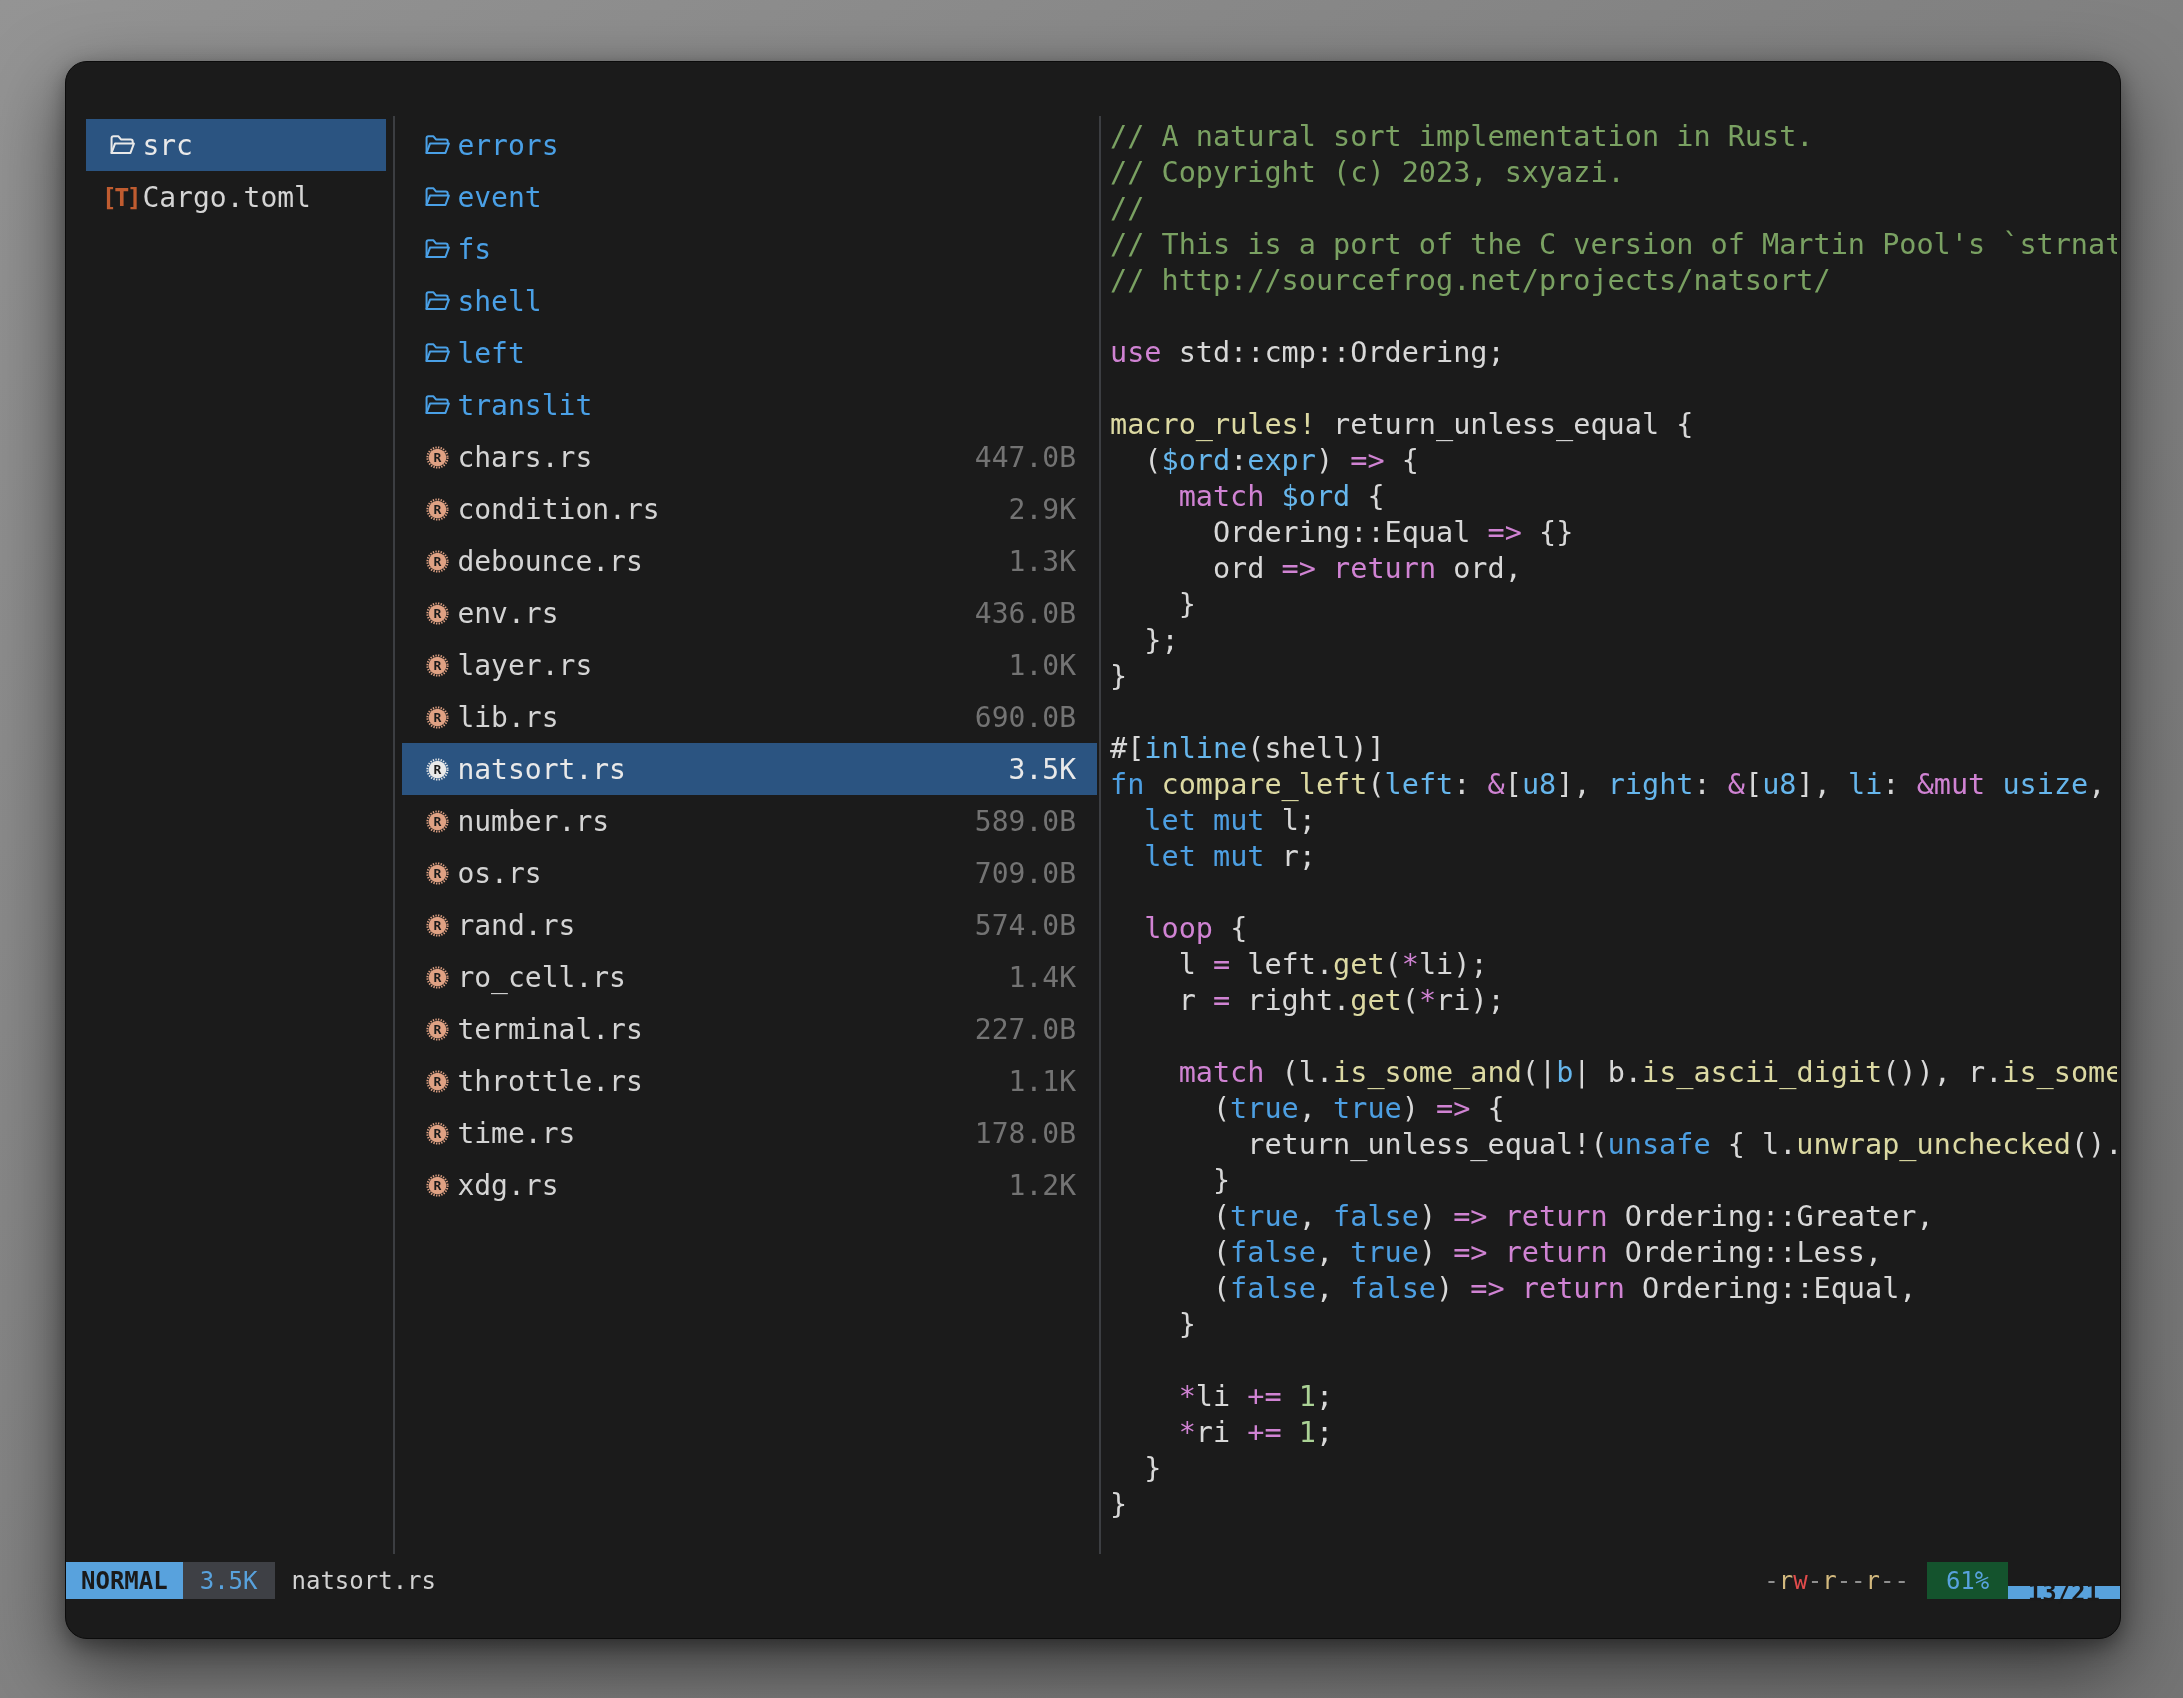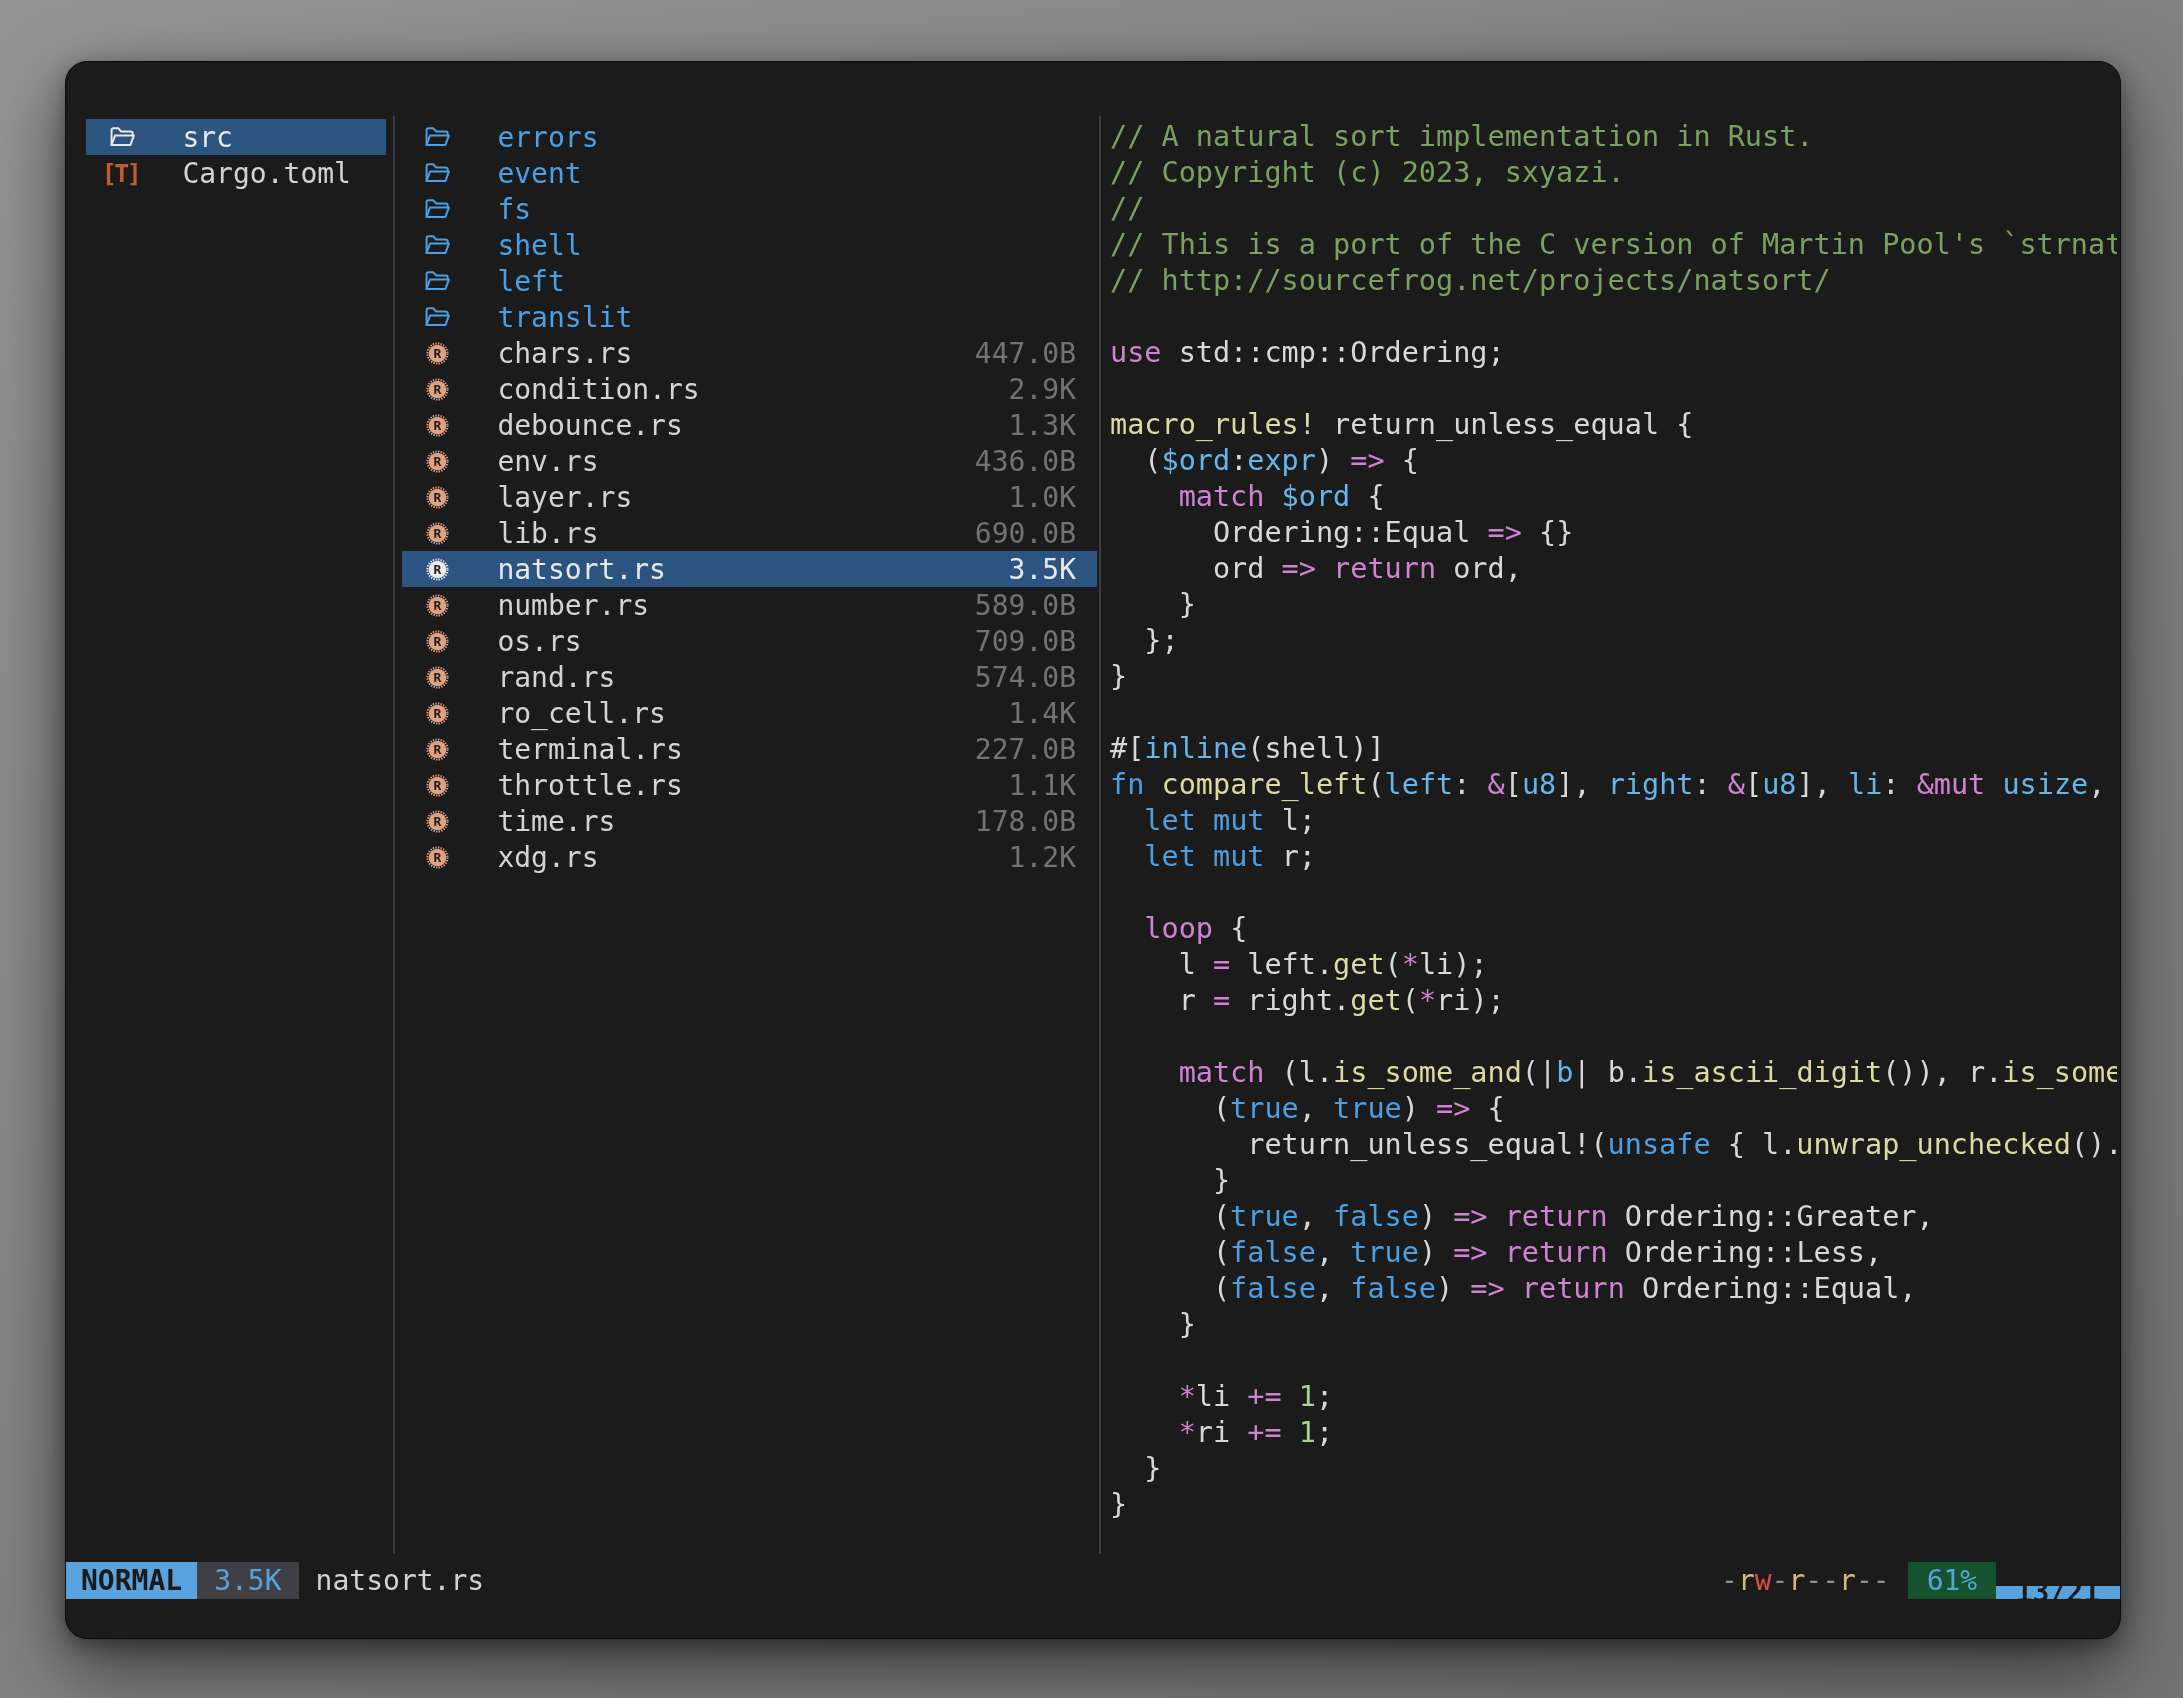--- a/index.html
+++ b/index.html
@@ -10,21 +10,21 @@
   .window{
     position:absolute;left:65px;top:61px;width:2054px;height:1576px;
     background:#1b1b1b;border:1.7px solid #0b0b0b;border-radius:22px;
     box-shadow:0 28.5px 76px rgba(0,0,0,.55),0 6.7px 20px rgba(0,0,0,.35);
     overflow:hidden;
   }
   
   .rows{position:absolute;top:57px;font-size:28px;}
   .rows-parent{left:0;width:327px;}
   .rows-current{left:336px;width:695px;}
-  .row{height:36px;display:flex;align-items:center;color:#d4d4d4;gap:40px;}
+  .row{height:52px;display:flex;align-items:center;color:#d4d4d4;}
   .rows-parent .row{margin-left:20px;width:300px;padding-left:22px;box-sizing:border-box;}
   .rows-current .row{padding:0 21px;}
   .row.sel{background:#2b5481;}
   .row.folder .ico,.row.folder .fname{color:#4aa0e6;}
   .row.file .ico{color:#dfa183;}
   .row.sel .ico,.row.sel .fname,.row.sel .fsize{color:#e9e9e9 !important;}
   .ico{width:28.5px;height:28.5px;display:inline-flex;align-items:center;justify-content:center;margin-right:5.9px;flex:none;}
   .ico svg{width:100%;height:100%;display:block;}
   .rsvg{width:25px !important;height:25px !important;margin:1.7px;}
   .toml-glyph{font-size:25px;font-weight:bold;color:#c05c30;letter-spacing:-2.5px;transform:translateX(-1.7px);}
@@ -44,21 +44,21 @@
   .tok-cm{color:#7aa162;}
   .tok-pk{color:#d083d3;}
   .tok-kw{color:#4d9fe2;}
   .tok-cy{color:#66b6ec;}
   .tok-fn{color:#dcd9a2;}
   .tok-nm{color:#abd295;}
   .tok-pl{color:#d8d8d8;}
   
   .statusbar{
     position:absolute;left:0;top:1500px;width:100%;height:37px;
-    display:flex;align-items:stretch;font-size:28px;
+    display:flex;align-items:stretch;font-size:24px;
   }
   .badge{display:flex;align-items:center;}
   .badge.mode{background:#58a2dd;color:#1a1a1a;font-weight:bold;padding:0 15px;}
   .badge.szb{background:#3e4045;color:#58a2dd;padding:0 17px;}
   .sb-fname{display:flex;align-items:center;margin-left:17px;color:#d2d2d2;}
   .sb-spacer{flex:1;}
   .perms{display:flex;align-items:center;white-space:pre;}
   .p-dim{color:#8f8f8f;}
   .p-read{color:#d3b97e;}
   .p-write{color:#e04b4b;}

